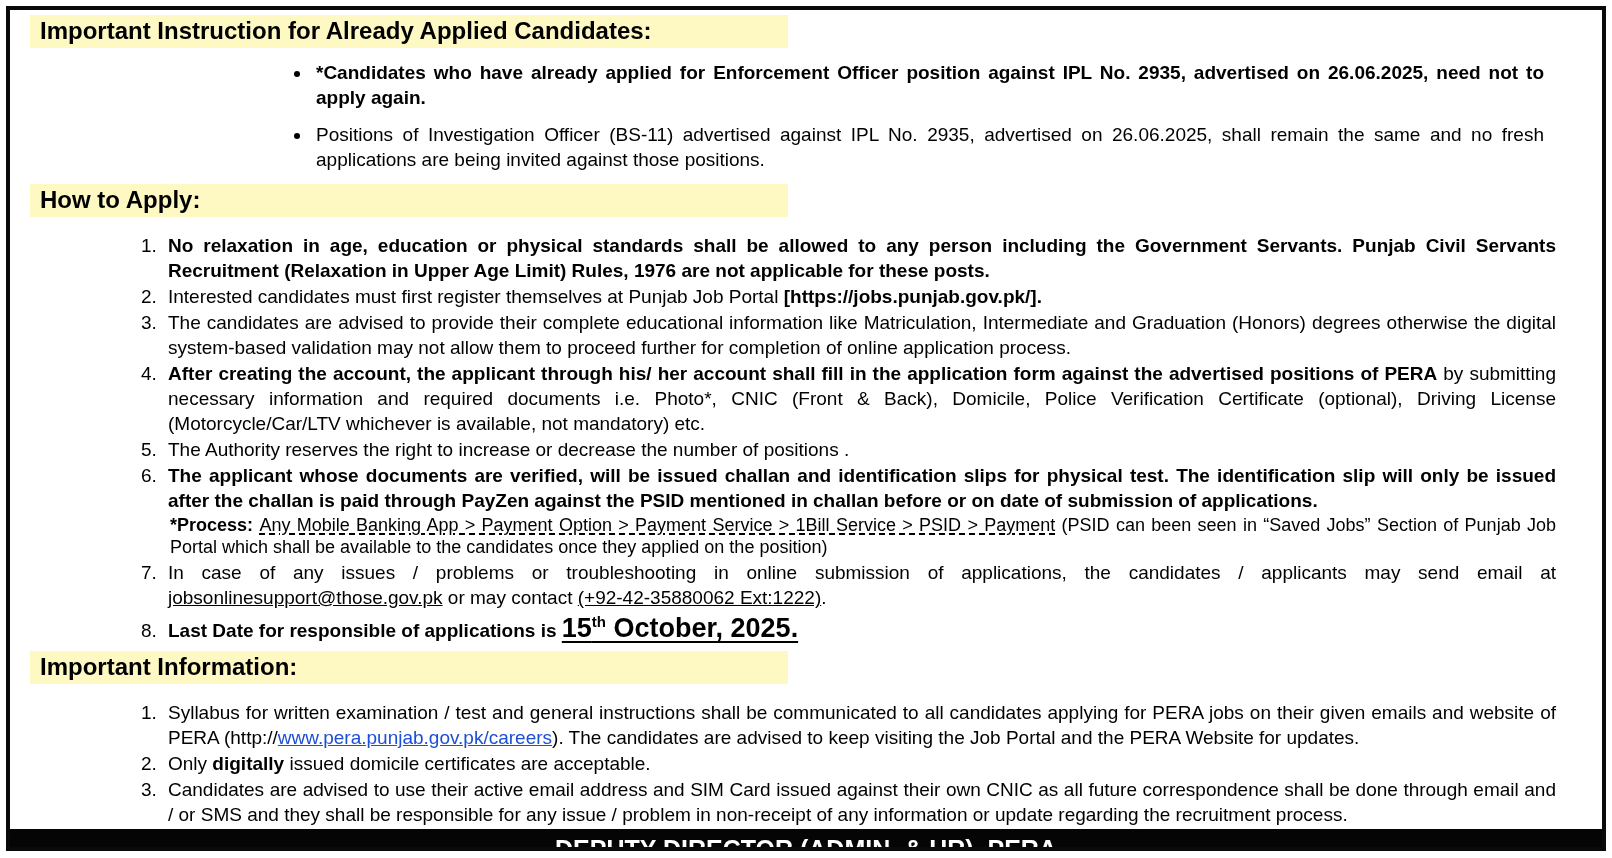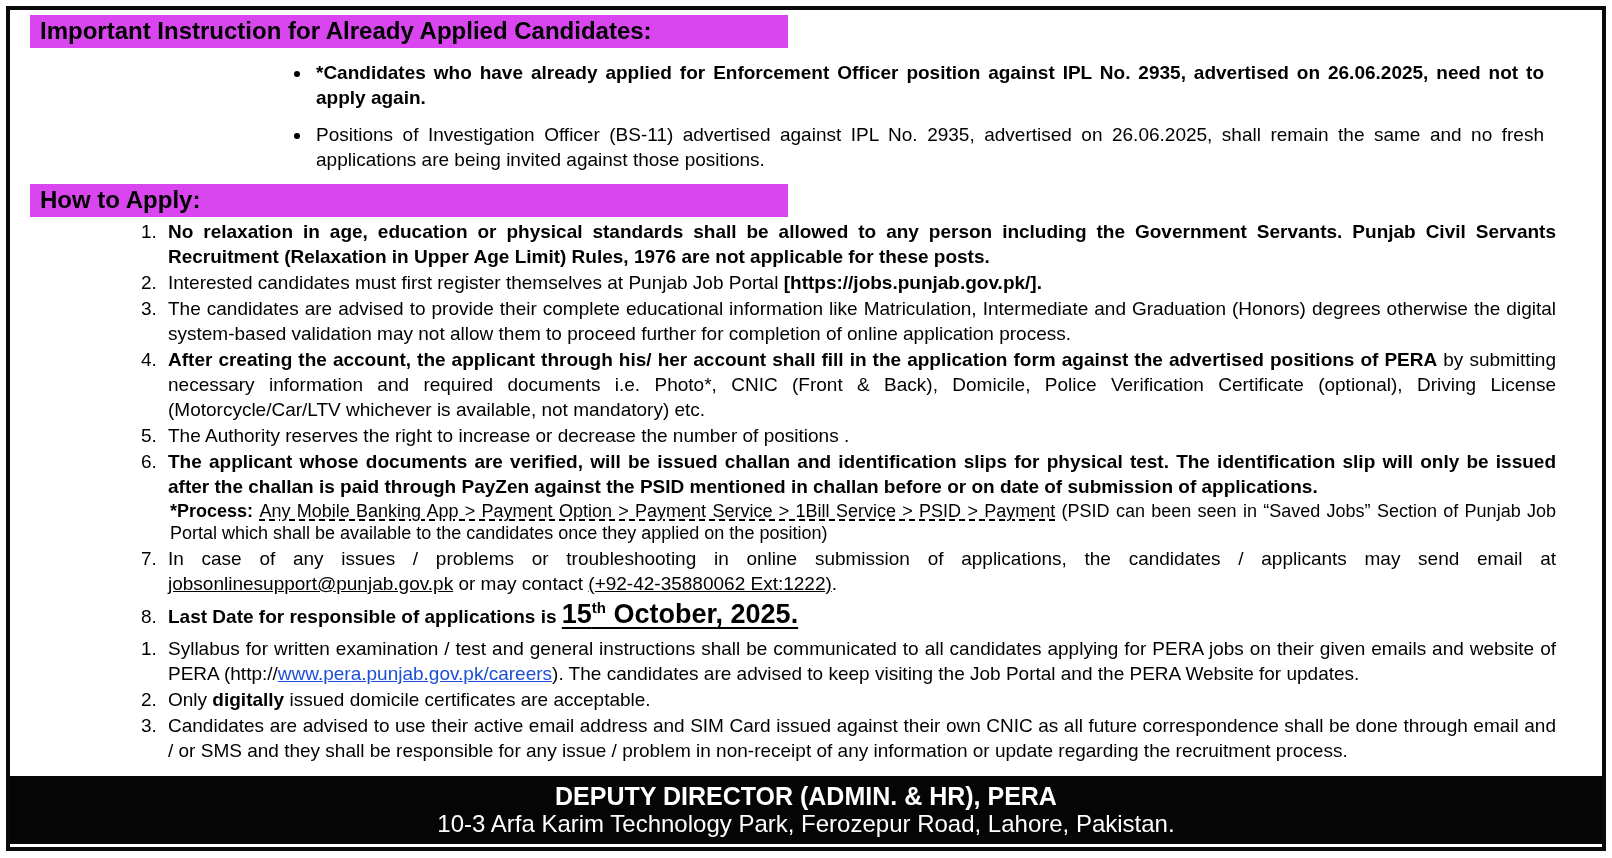--- a/index.html
+++ b/index.html
@@ -9,27 +9,27 @@
     position:relative;overflow:hidden;
   }
   .doc{
     position:absolute;left:6px;top:6px;right:6px;bottom:7px;
     border:4px solid #0a0a0a;background:#fff;
     display:flex;flex-direction:column;overflow:hidden;
   }
   .content{flex:0 1 auto;padding:2px 46px 0 28px;}
   .sec-title{
     font-weight:bold;font-size:24px;line-height:28px;
-    background:#d946ef;width:748px;margin:3px 0 2px -8px;
+    background:#fef9c3;width:748px;margin:3px 0 2px -8px;
     padding:2px 0 3px 10px;letter-spacing:0px;
   }
   .body-text{font-size:19px;line-height:25px;text-align:justify;}
   ul.blist{margin:2px 0 2px 0;padding-left:262px;list-style:disc;}
   ul.blist li{padding-left:4px;margin:12px;}
-  ol.nlist{margin:2px 0 2px 0;padding-left:124px;list-style:decimal;}
+  ol.nlist{margin:16px 0 2px 0;padding-left:124px;list-style:decimal;}
   ol.nlist li{padding-left:6px;margin:0 0 1px 0;}
   .b{font-weight:bold;}
   .u{text-decoration:underline;}
   .du{text-decoration:underline;text-decoration-style:dashed;text-underline-offset:3px;}
   .link{color:#1d4ed8;text-decoration:underline;}
   .note{font-size:18px;line-height:22px;text-align:justify;margin:1px 0 2px 2px;}
   .date-wrap{font-weight:bold;font-size:27px;text-decoration:underline;text-underline-offset:4px;}
   .date-sup{font-size:15px;vertical-align:super;line-height:0;}
   .li-lastdate{line-height:34px;}
   .footnote{font-size:16.5px;line-height:20px;margin:5px 0 3px 30px;text-align:left;}
@@ -58,27 +58,28 @@
     <ol class="nlist body-text">
       <li><span class="b">No relaxation in age, education or physical standards shall be allowed to any person including the Government Servants. Punjab Civil Servants Recruitment (Relaxation in Upper Age Limit) Rules, 1976 are not applicable for these posts.</span></li>
       <li><span>Interested candidates must first register themselves at Punjab Job Portal </span><span class="b">[https://jobs.punjab.gov.pk/].</span></li>
       <li><span>The candidates are advised to provide their complete educational information like Matriculation, Intermediate and Graduation (Honors) degrees otherwise the digital system-based validation may not allow them to proceed further for completion of online application process.</span></li>
       <li><span class="b">After creating the account, the applicant through his/ her account shall fill in the application form against the advertised positions of PERA</span><span> by submitting necessary information and required documents i.e. Photo*, CNIC (Front &amp; Back), Domicile, Police Verification Certificate (optional), Driving License (Motorcycle/Car/LTV whichever is available, not mandatory) etc.</span></li>
       <li><span>The Authority reserves the right to increase or decrease the number of positions .</span></li>
       <li>
         <div><span class="b">The applicant whose documents are verified, will be issued challan and identification slips for physical test. The identification slip will only be issued after the challan is paid through PayZen against the PSID mentioned in challan before or on date of submission of applications.</span></div>
         <div class="note"><span class="b">*Process: </span><span class="du">Any Mobile Banking App &gt; Payment Option &gt; Payment Service &gt; 1Bill Service &gt; PSID &gt; Payment</span><span> (PSID can been seen in “Saved Jobs” Section of Punjab Job Portal which shall be available to the candidates once they applied on the position)</span></div>
       </li>
-      <li><span>In case of any issues / problems or troubleshooting in online submission of applications, the candidates / applicants may send email at </span><span class="u">jobsonlinesupport@punjab.gov.pk</span><span> or may contact </span><span class="u">(+92-42-35880062 Ext:1222)</span><span>.</span></li>
+      <li><span>In case of any issues / problems or troubleshooting in online submission of applications, the candidates / applicants may send email at </span><span class="u">jobsonlinesupport@those.gov.pk</span><span> or may contact </span><span class="u">(+92-42-35880062 Ext:1222)</span><span>.</span></li>
       <li class="li-lastdate">
         <span class="b">Last Date for responsible of applications is </span><span class="date-wrap"><span>15</span><span class="date-sup">th</span><span> October, 2025.</span></span>
       </li>
     </ol>
 
 
+    <div class="sec-title">Important Information:</div>
 
     <ol class="nlist body-text">
       <li><span>Syllabus for written examination / test and general instructions shall be communicated to all candidates applying for PERA jobs on their given emails and website of PERA (http://</span><span class="link">www.pera.punjab.gov.pk/careers</span><span>). The candidates are advised to keep visiting the Job Portal and the PERA Website for updates.</span></li>
       <li><span>Only </span><span class="b">digitally</span><span> issued domicile certificates are acceptable.</span></li>
       <li><span>Candidates are advised to use their active email address and SIM Card issued against their own CNIC as all future correspondence shall be done through email and / or SMS and they shall be responsible for any issue / problem in non-receipt of any information or update regarding the recruitment process.</span></li>
     </ol>
 
   </div>
 
   <div class="footer">

